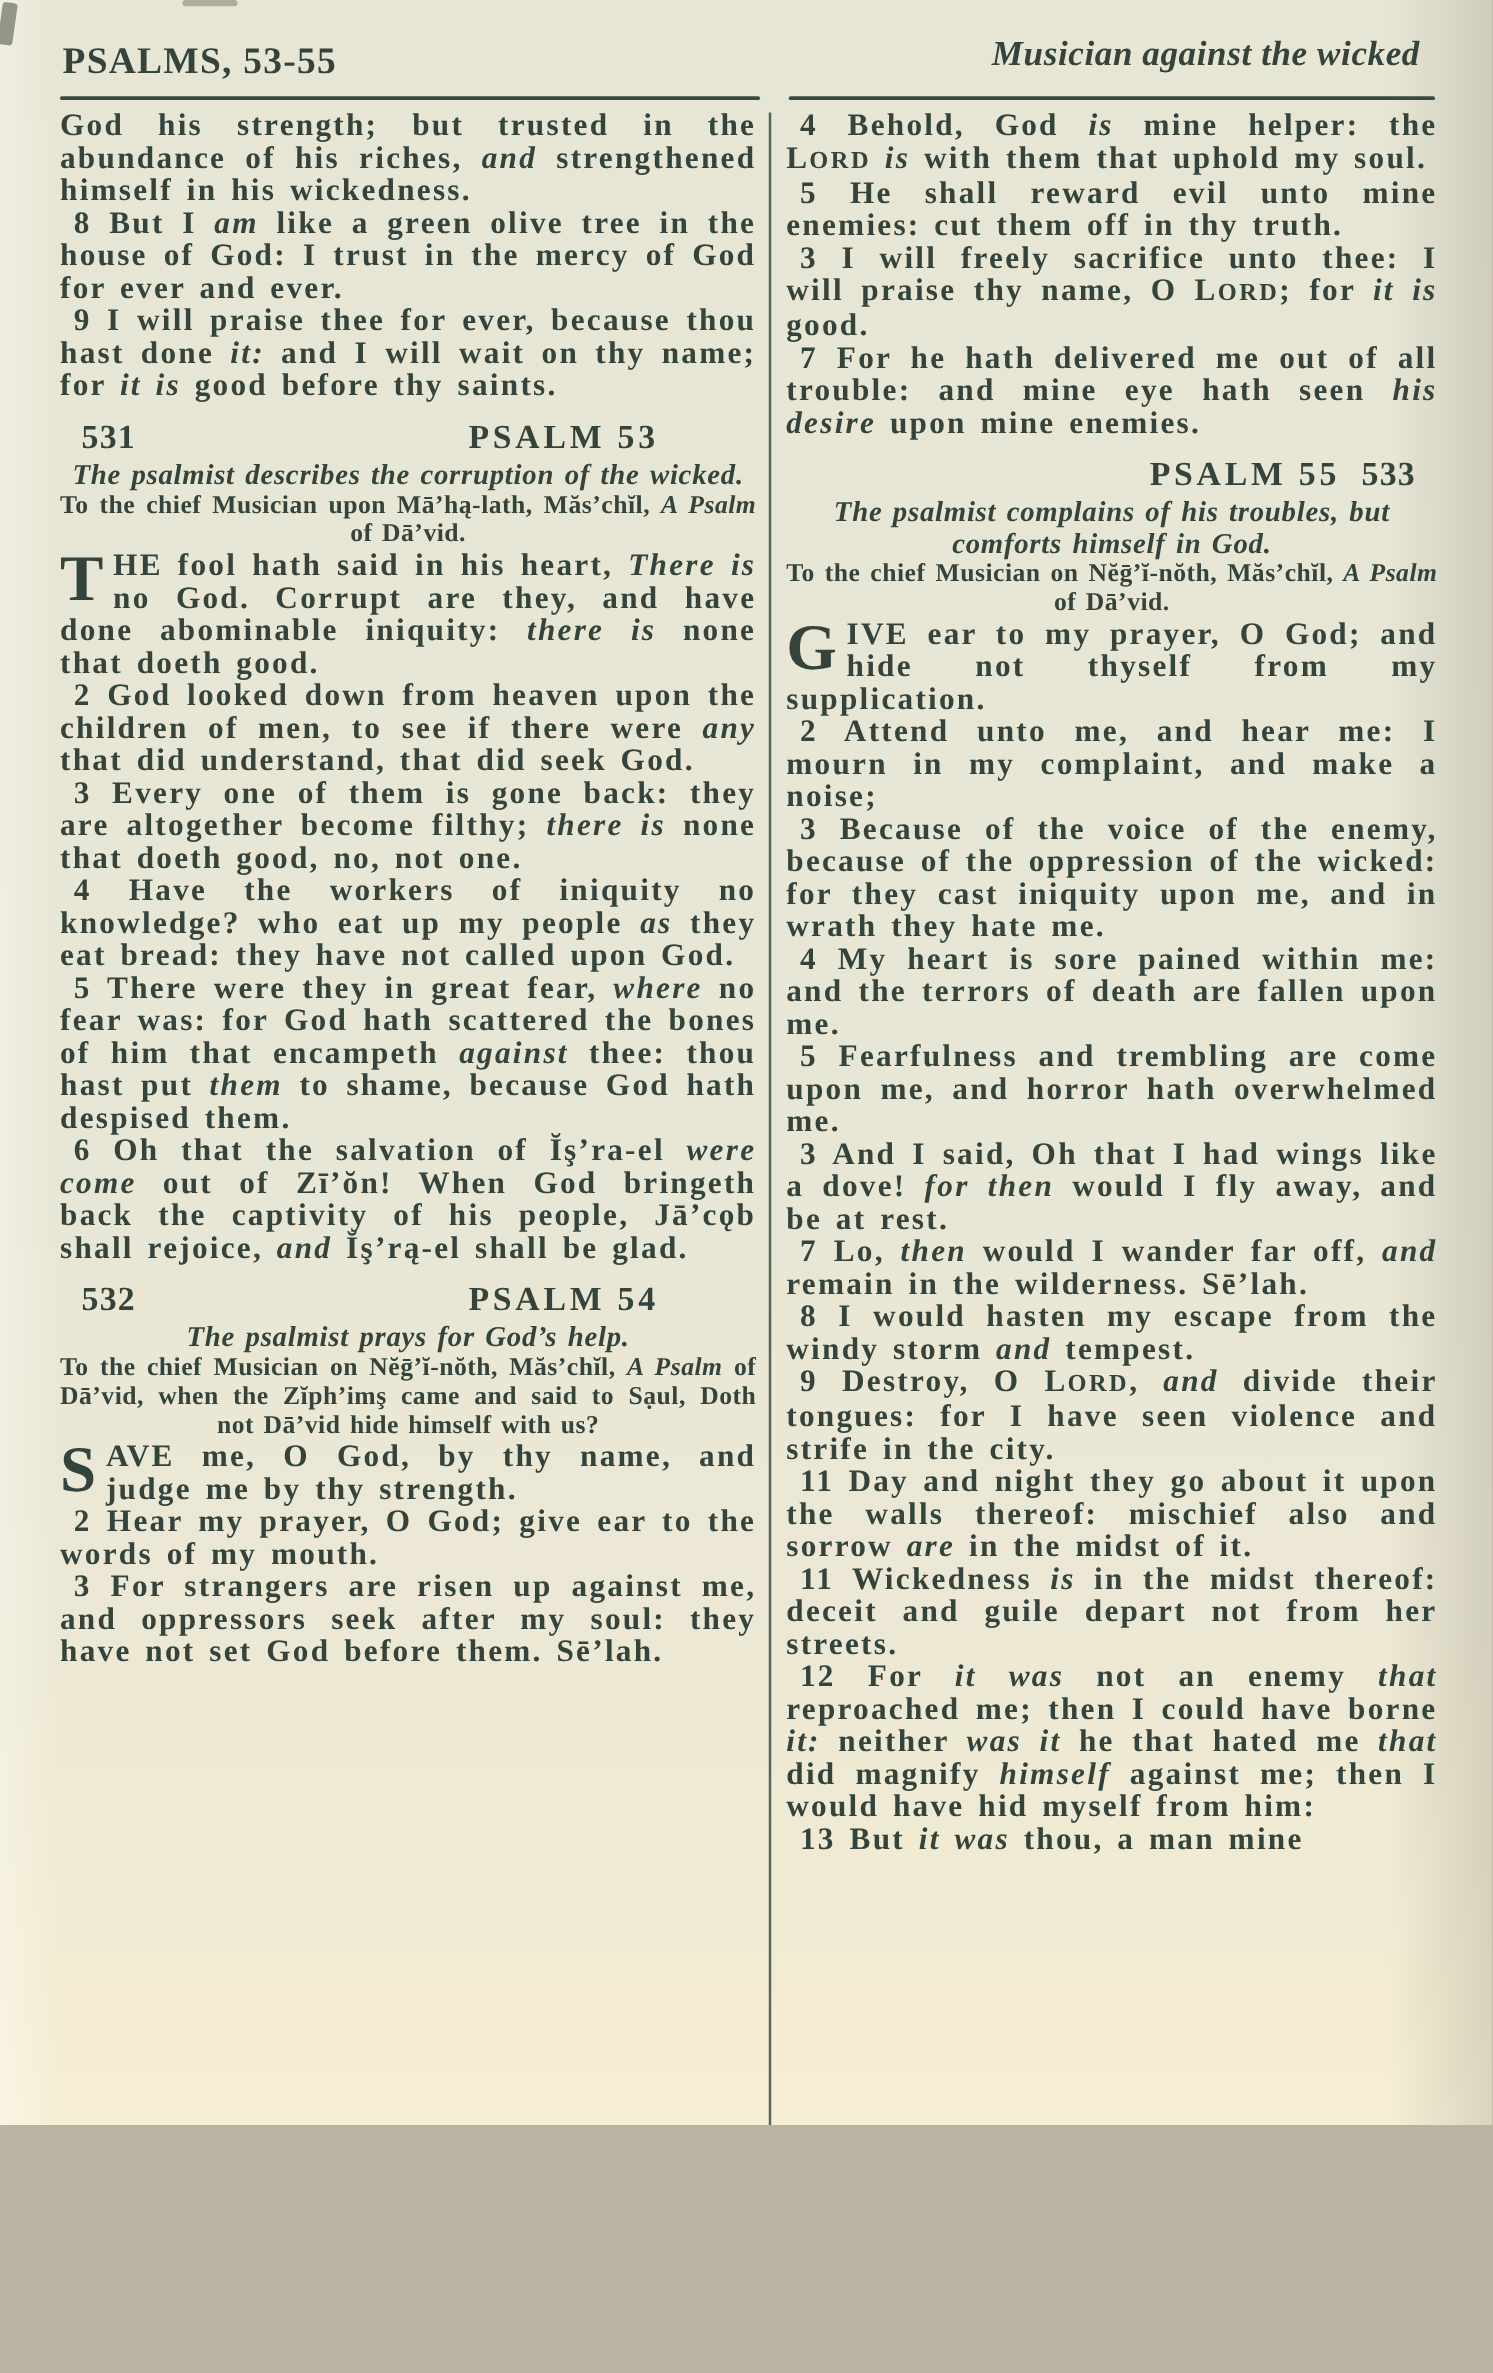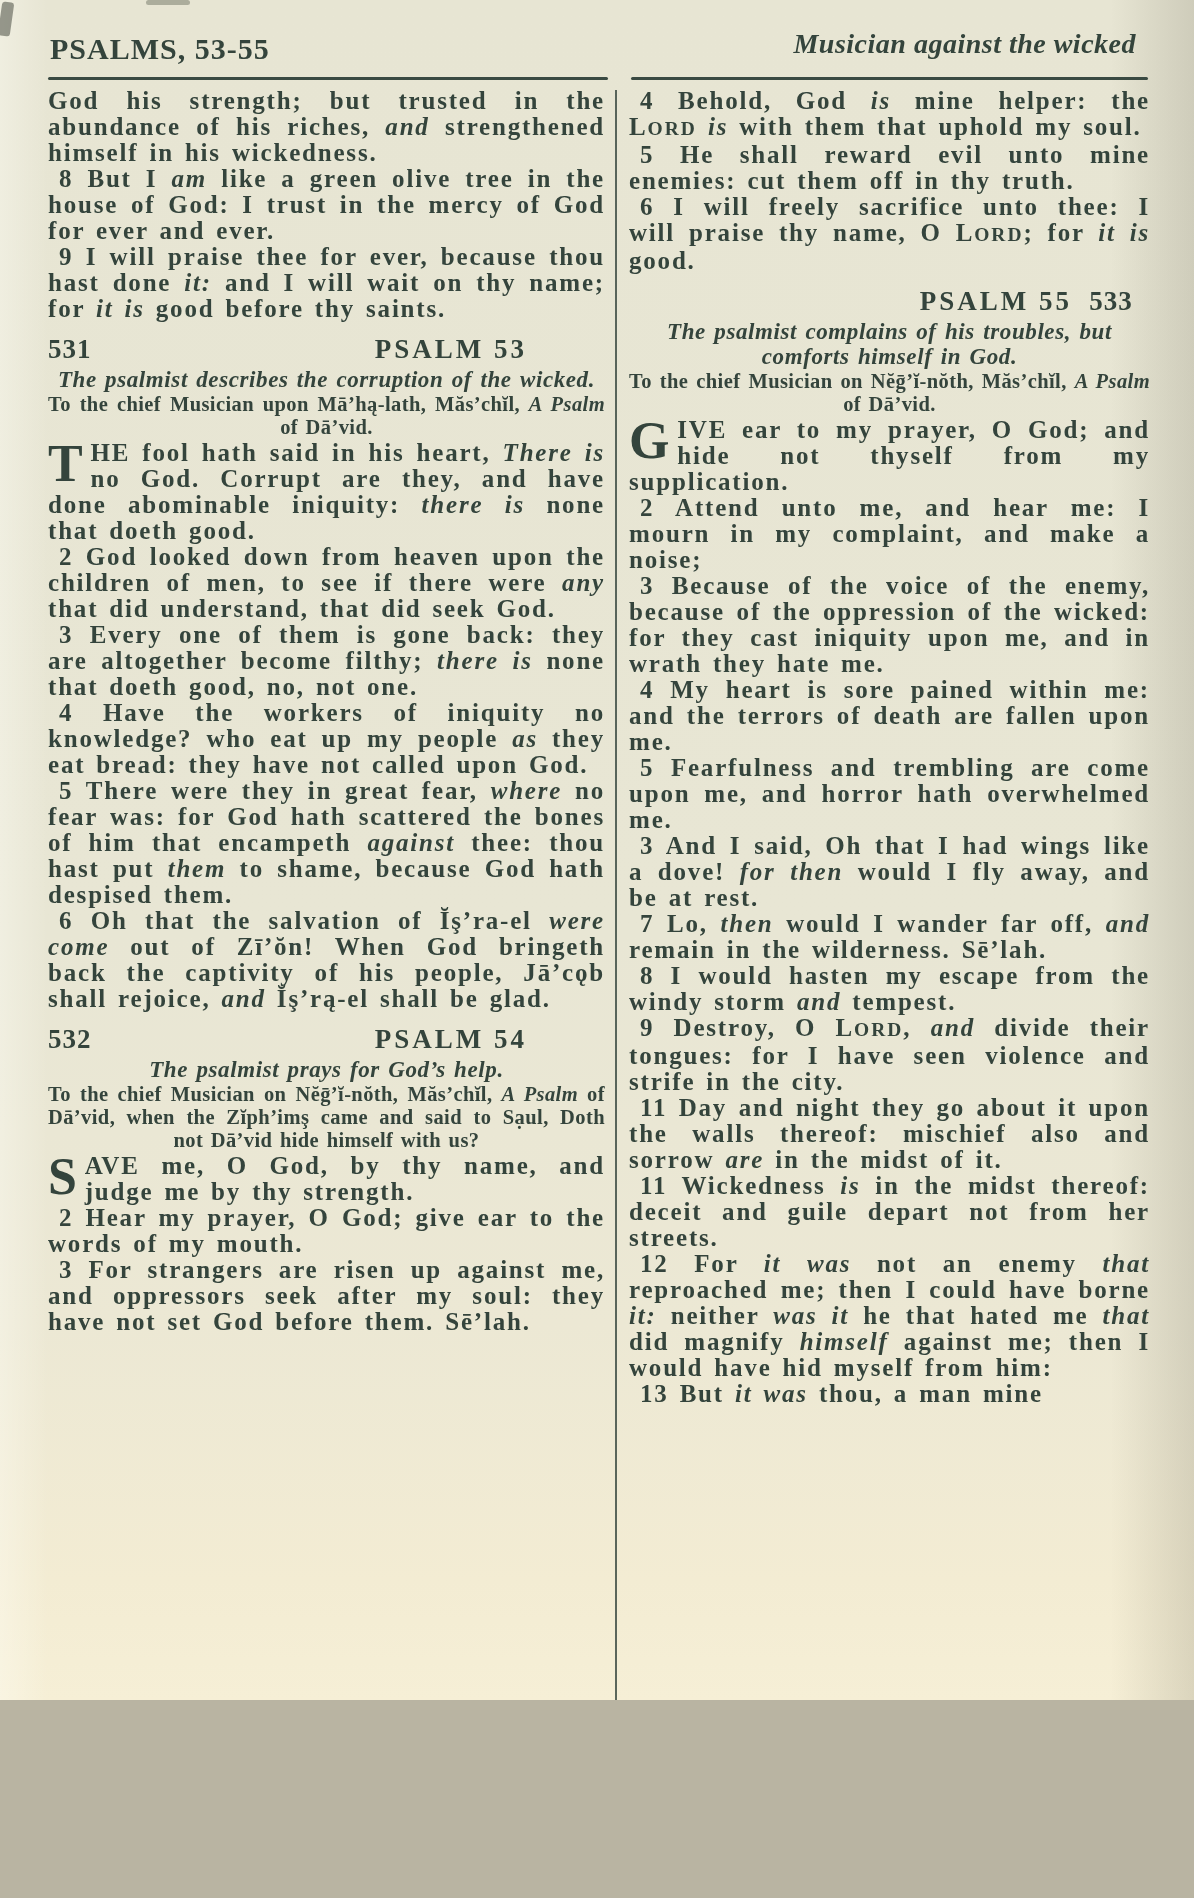--- a/index.html
+++ b/index.html
@@ -21,21 +21,21 @@
   .cols{position:absolute;left:48px;top:88px;width:1102px;}
   .col{position:absolute;top:0;}
   .col-left{left:0;width:557px;}
   .col-right{left:581px;width:521px;}
   .body-para{margin:0;font-size:25px;line-height:26px;letter-spacing:1.8px;word-spacing:3px;text-align:justify;}
   .verse{text-indent:11px;}
   .flush{text-indent:0;}
   .it{font-style:italic;margin-top:24px;}
   .sc{font-size:.78em;letter-spacing:2px;}
   .psalm-head{display:flex;align-items:baseline;margin:12px 0 3px;font-size:27px;line-height:30px;}
-  .head-num-l{width:78px;text-align:left;letter-spacing:1px;}
+  .head-num-l{width:78px;text-align:center;letter-spacing:1px;}
   .head-num-r{width:78px;text-align:center;letter-spacing:1px;}
   .head-title{flex:1;text-align:right;letter-spacing:3px;font-family:Liberation Serif, serif;}
   .summary{margin:0 0 1px;font-size:23px;line-height:25px;font-style:italic;text-align:center;letter-spacing:.6px;word-spacing:2px;}
   .intro{margin:0 0 1px;font-size:20.5px;line-height:23px;text-align:justify;text-align-last:center;letter-spacing:.4px;word-spacing:2px;}
   .dropcap{float:left;font-size:52px;line-height:41px;padding:3px 6px 0 0;}
   .page-number{position:absolute;left:0;top:1770px;width:1194px;text-align:center;font-size:26px;letter-spacing:2px;}
   .edge-band-tan{position:absolute;left:0;top:1876px;width:1194px;height:9px;background:linear-gradient(90deg,#d3a27a 0%,#cf9d74 40%,#d6a87e 100%);opacity:.85;}
   .edge-band-dark{position:absolute;left:0;top:1885px;width:1194px;height:13px;background:linear-gradient(180deg,#a29b85 0%,#7d7a6a 60%,#6e6c5e 100%);}
   .speck-a{position:absolute;left:0px;top:2px;width:12px;height:34px;background:#4a4f44;opacity:.55;border-radius:3px;transform:rotate(8deg);}
   .speck-b{position:absolute;left:146px;top:0px;width:44px;height:5px;background:#555a4c;opacity:.4;border-radius:3px;}
@@ -79,21 +79,22 @@
         </div>
         <p class="summary"><span class="it">The psalmist prays for God’s help.</span></p>
         <p class="intro"><span>To the chief Musician on Nĕḡ’ĭ-nŏth, Măs’chĭl, </span><span class="it">A Psalm</span><span> of Dā’vid, when the Zĭph’imş came and said to Sạul, Doth not Dā’vid hide himself with us?</span></p>
         <p class="body-para flush"><span class="dropcap">S</span><span>AVE me, O God, by thy name, and judge me by thy strength.</span></p>
         <p class="body-para verse"><span>2 Hear my prayer, O God; give ear to the words of my mouth.</span></p>
         <p class="body-para verse"><span>3 For strangers are risen up against me, and oppressors seek after my soul: they have not set God before them.  Sē’lah.</span></p>
       </div>
     <div class="col col-right" id="col-right">
         <p class="body-para verse"><span>4 Behold, God </span><span class="it">is</span><span> mine helper: the L</span><span class="sc">ORD</span><span> </span><span class="it">is</span><span> with them that uphold my soul.</span></p>
         <p class="body-para verse"><span>5 He shall reward evil unto mine enemies: cut them off in thy truth.</span></p>
-        <p class="body-para verse"><span>6 I will freely sacrifice unto thee: I will praise thy name, O L</span><span class="sc">ORD</span><span>; for </span><span class="it">it is</span><span> good.</span></p>
+        <p class="body-para verse"><span>3 I will freely sacrifice unto thee: I will praise thy name, O L</span><span class="sc">ORD</span><span>; for </span><span class="it">it is</span><span> good.</span></p>
+        <p class="body-para verse"><span>7 For he hath delivered me out of all trouble: and mine eye hath seen </span><span class="it">his desire</span><span> upon mine enemies.</span></p>
         <div class="psalm-head">
           <span class="head-num-l"></span>
           <span class="head-title">PSALM 55</span>
           <span class="head-num-r">533</span>
         </div>
         <p class="summary"><span class="it">The psalmist complains of his troubles, but comforts himself in God.</span></p>
         <p class="intro"><span>To the chief Musician on Nĕḡ’ĭ-nŏth, Măs’chĭl, </span><span class="it">A Psalm</span><span> of Dā’vid.</span></p>
         <p class="body-para flush"><span class="dropcap">G</span><span>IVE ear to my prayer, O God; and hide not thyself from my supplication.</span></p>
         <p class="body-para verse"><span>2 Attend unto me, and hear me: I mourn in my complaint, and make a noise;</span></p>
         <p class="body-para verse"><span>3 Because of the voice of the enemy, because of the oppression of the wicked: for they cast iniquity upon me, and in wrath they hate me.</span></p>

